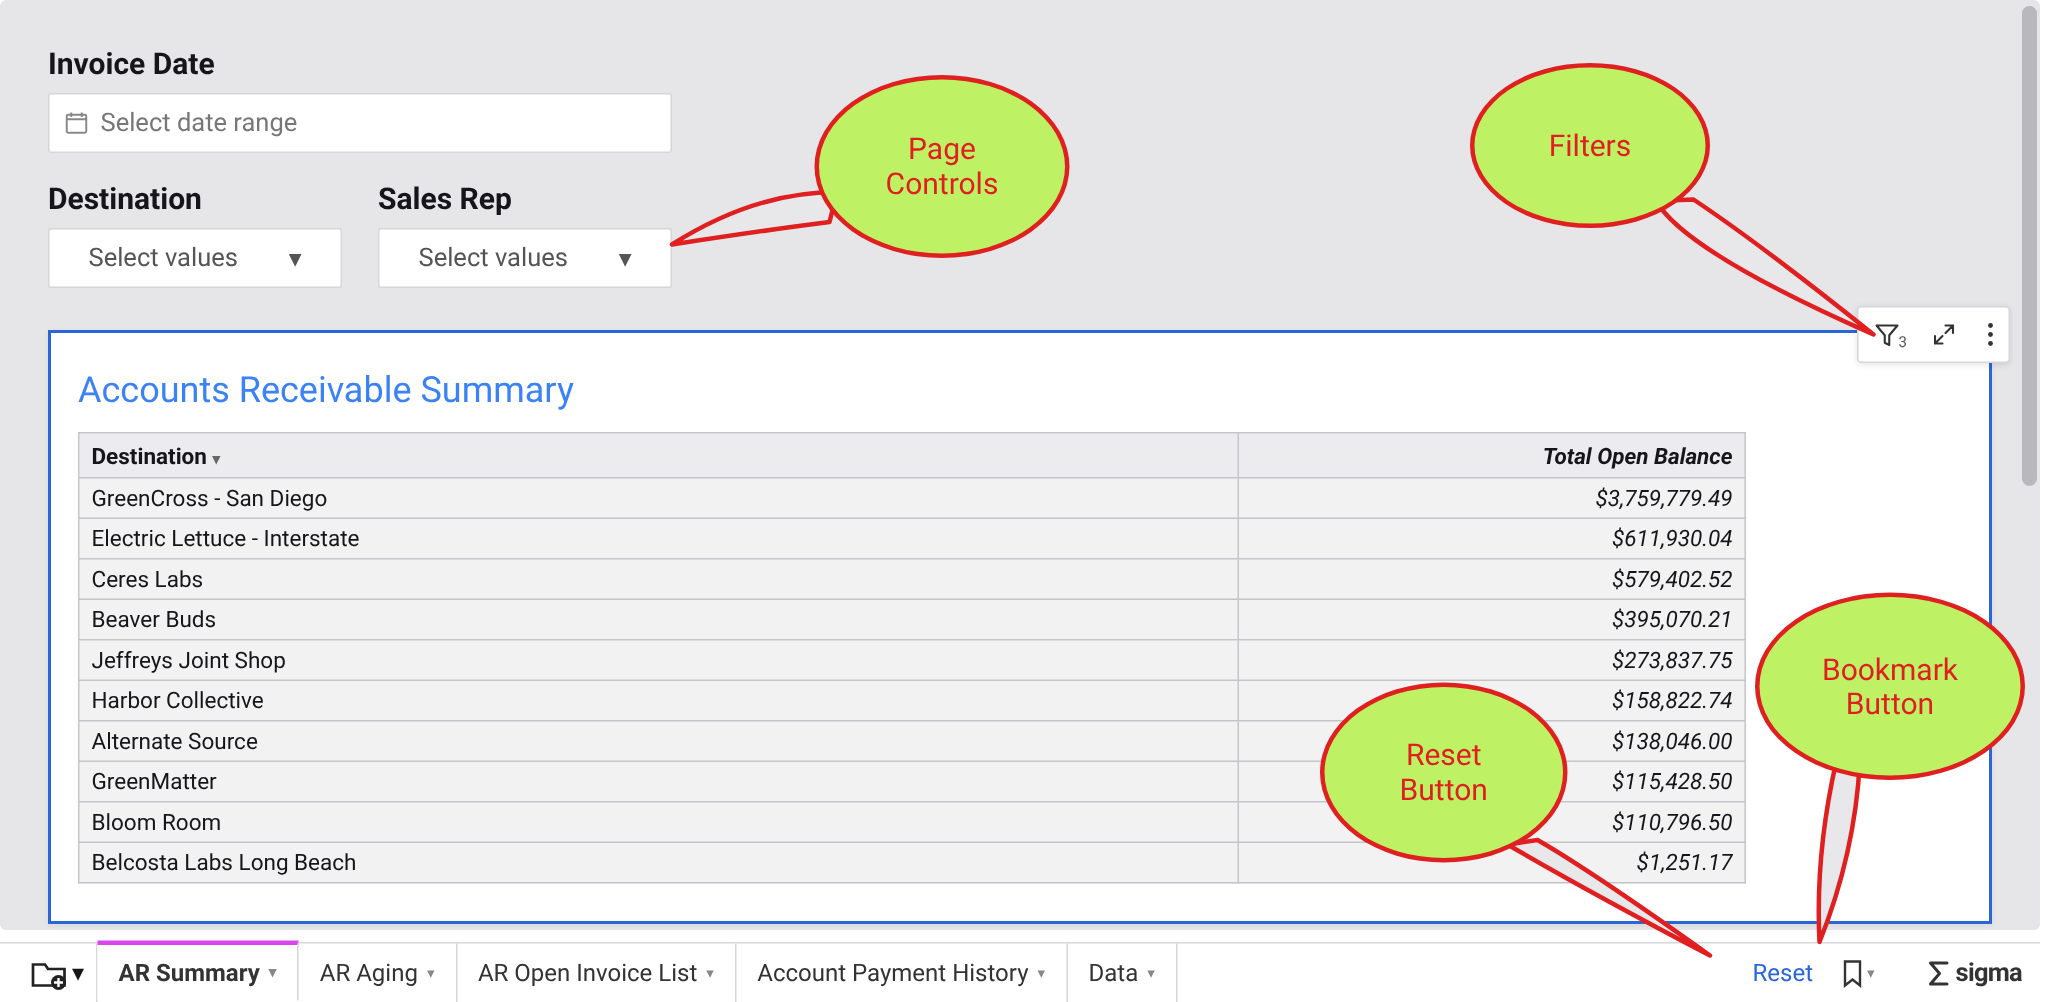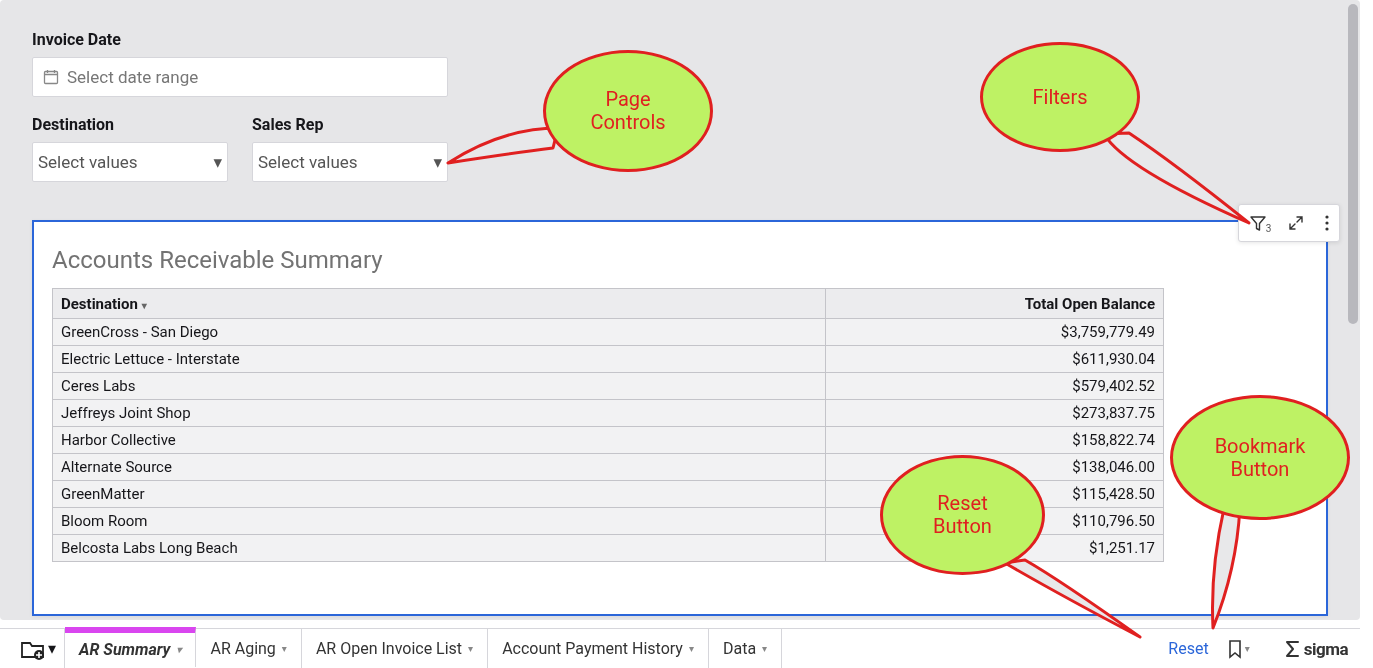--- a/index.html
+++ b/index.html
@@ -28,21 +28,21 @@
   width: 10px;
   height: 320px;
   background: #b8b8bd;
   border-radius: 5px;
 }
 .controls {
   padding: 30px 32px 16px 32px;
 }
 .control-label {
   font-weight: 700;
-  font-size: 16px;
+  font-size: 20px;
   margin-bottom: 8px;
 }
 .date-input {
   width: 416px;
   height: 40px;
   background: #ffffff;
   border: 1px solid #d6d6db;
   border-radius: 2px;
   display: flex;
   align-items: center;
@@ -58,40 +58,40 @@
 }
 .select-box {
   width: 196px;
   height: 40px;
   background: #fff;
   border: 1px solid #d6d6db;
   border-radius: 2px;
   display: flex;
   align-items: center;
   justify-content: space-between;
-  padding: 0 5px;
+  padding: 0 26px;
   color: #555;
   font-size: 17px;
 }
 .panel {
   position: absolute;
   left: 32px;
   top: 220px;
   width: 1296px;
   height: 396px;
   background: #fff;
   border: 2px solid #2b66d9;
   box-shadow: 0 1px 4px rgba(0,0,0,0.06);
   overflow: hidden;
 }
 .panel-title {
   font-size: 24px;
   font-weight: 400;
   padding: 24px 18px 14px 18px;
-  color: #737373;
+  color: #3b82f6;
 }
 .table {
   width: 1112px;
   margin-left: 18px;
   border: 1px solid #c4c4c9;
   border-collapse: collapse;
   font-size: 15px;
   padding-left: 41px;
 }
 .table th, .table td {
@@ -101,21 +101,21 @@
   background: #f2f2f3;
   text-align: left;
 }
 .table th {
   background: #ececee;
   font-weight: 700;
   height: 30px;
 }
 .table td.num { text-align: right; }
 .table .col-dest { width: 772px; }
-.table .col-bal { width: 338px; }
+.table .col-bal { width: 338px; font-style: italic; }
 .toolbar {
   position: absolute;
   top: 204px;
   right: 20px;
   width: 102px;
   height: 38px;
   background: #fff;
   border: 1px solid #d6d6db;
   border-radius: 3px;
   display: flex;
@@ -152,24 +152,23 @@
   display: flex;
   align-items: center;
   padding: 0 14px;
   border-right: 1px solid #d6d6db;
   font-size: 16px;
   color: #333;
   gap: 6px;
 }
 .tab.active {
   font-weight: 700;
-  border-top: 6px solid #d946ef;
+  border-top: 3px solid #d946ef;
   margin-top: -2px;
   background: #fff;
-  font-style: italic;
 }
 .tab .caret { font-size: 10px; color: #888; }
 .spacer { flex: 1; }
 .reset-btn {
   font-size: 16px;
   color: #2b66d9;
   margin-right: 18px;
   cursor: pointer;
 }
 .bookmark-btn { margin-right: 4px; display: flex; align-items: center; gap: 2px; }
@@ -270,20 +269,24 @@
           </tr>
           <tr>
             <td class="col-dest">Electric Lettuce - Interstate</td>
             <td class="col-bal num">$611,930.04</td>
           </tr>
           <tr>
             <td class="col-dest">Ceres Labs</td>
             <td class="col-bal num">$579,402.52</td>
           </tr>
           <tr>
+            <td class="col-dest">Beaver Buds</td>
+            <td class="col-bal num">$395,070.21</td>
+          </tr>
+          <tr>
             <td class="col-dest">Jeffreys Joint Shop</td>
             <td class="col-bal num">$273,837.75</td>
           </tr>
           <tr>
             <td class="col-dest">Harbor Collective</td>
             <td class="col-bal num">$158,822.74</td>
           </tr>
           <tr>
             <td class="col-dest">Alternate Source</td>
             <td class="col-bal num">$138,046.00</td>

